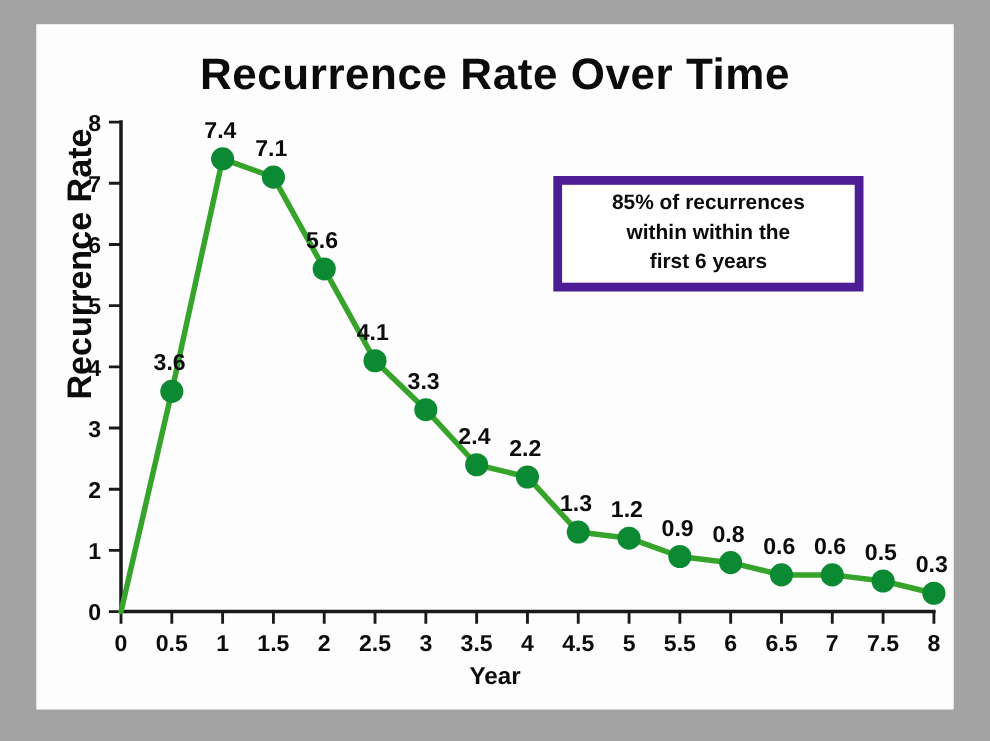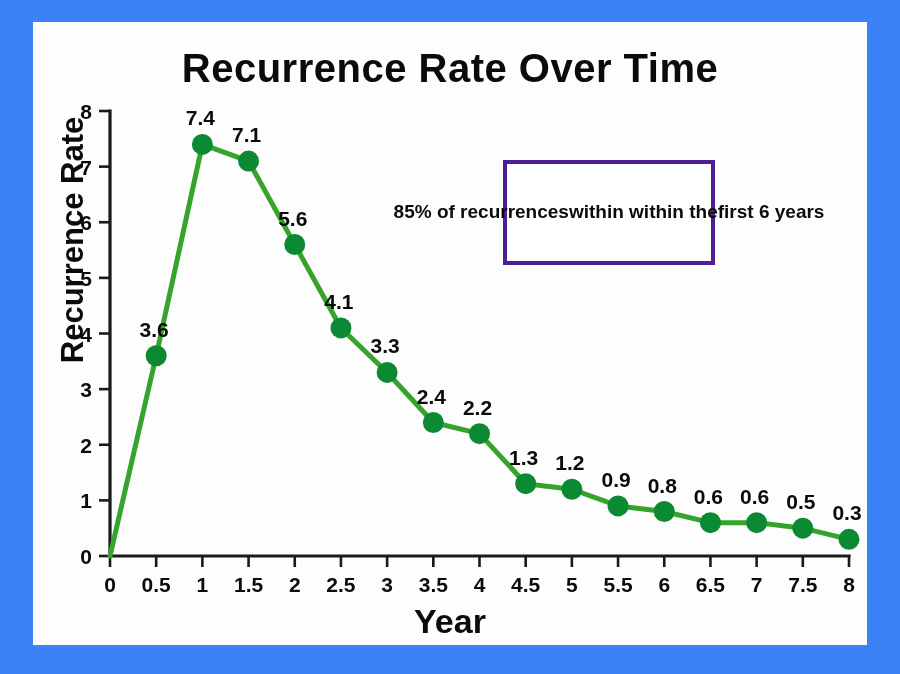--- a/index.html
+++ b/index.html
@@ -10,21 +10,21 @@
   body {
     width: 900px;
     height: 674px;
     font-family: "Liberation Sans", sans-serif;
     overflow: hidden;
   }
   #frame {
     position: relative;
     width: 900px;
     height: 674px;
-    background: #3b82f6;
+    background: #a3a3a3;
   }
   #panel {
     position: absolute;
     left: 33px;
     top: 22px;
     width: 834px;
     height: 623px;
     background: #fdfdfd;
   }
   #chart-title {
@@ -93,34 +93,34 @@
     white-space: nowrap;
   }
   #xlabel {
     position: absolute;
     left: 0;
     top: 580px;
     width: 834px;
     text-align: center;
     font-family: "Liberation Sans", sans-serif;
     font-weight: bold;
-    font-size: 34px;
+    font-size: 22px;
     color: #0b0b0b;
   }
   #annotation-box {
     position: absolute;
     left: 470px;
     top: 138px;
-    width: 212px;
+    width: 282px;
     height: 105px;
-    border: 4px solid #4c1d95;
+    border: 8px solid #4c1d95;
     background: #ffffff;
     box-sizing: border-box;
     display: flex;
-    flex-direction: row;
+    flex-direction: column;
     align-items: center;
     justify-content: center;
   }
   .annotation-line {
     font-family: "Liberation Sans", sans-serif;
     font-weight: bold;
     font-size: 19px;
     color: #0b0b0b;
     line-height: 1.42;
     white-space: nowrap;

